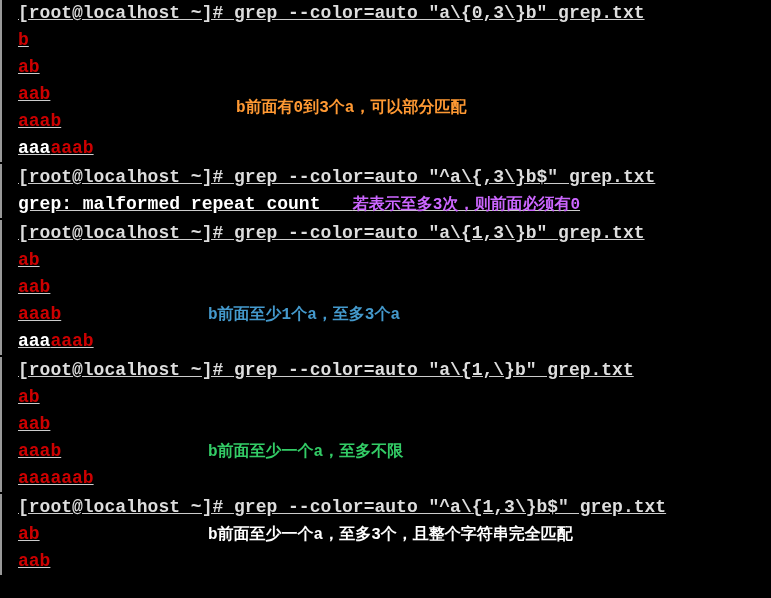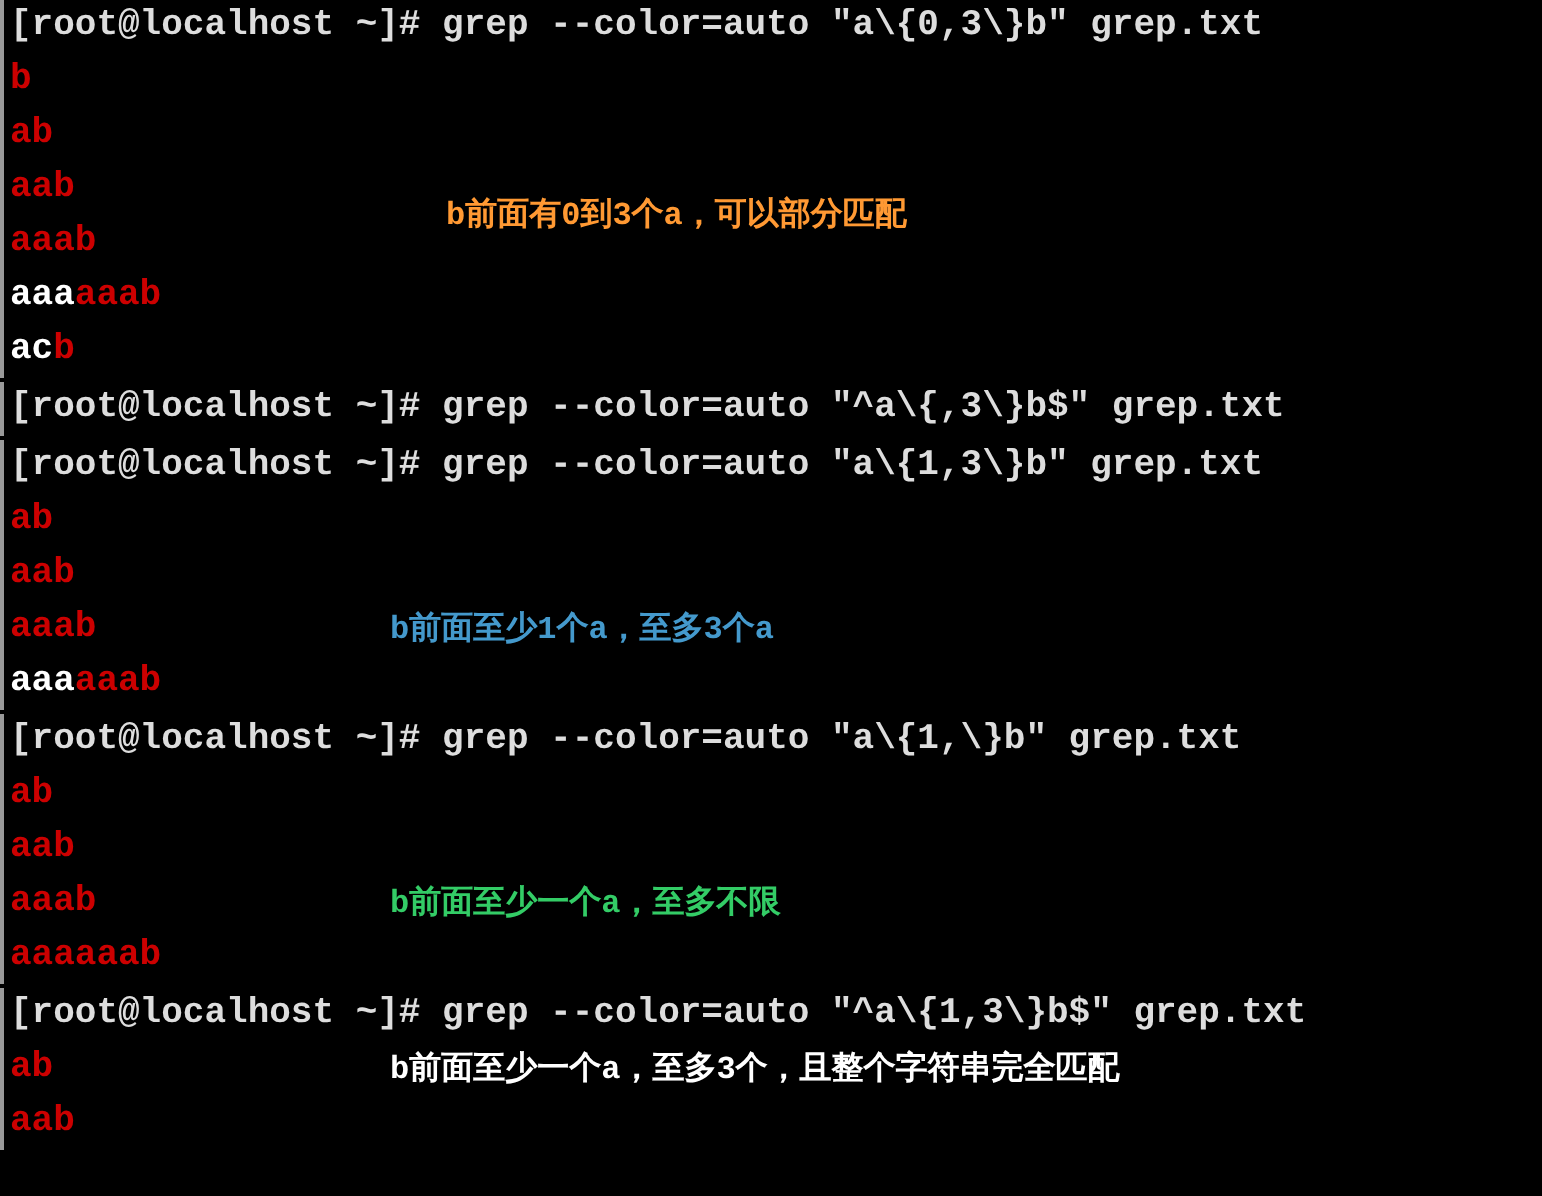--- a/index.html
+++ b/index.html
@@ -9,22 +9,23 @@
   font-size: 18px;
   line-height: 1.5;
   color: #ccc;
   width: 771px;
   height: 598px;
   overflow: hidden;
   font-weight: bold;
 }
 .block {
   border-left: 2px solid #999;
-  padding-left: 3px;
+  padding-left: 16px;
   margin-bottom: 2px;
+  text-decoration: underline;
 }
 .prompt { color: #ddd; }
 .cmd { color: #ddd; }
 .red-match { color: #cc0000; font-weight: bold; }
 .plain { color: #ffffff; }
 .note-orange { color: #ff9933; font-size: 16px; margin-left: 28px; }
 .note-purple { color: #cc66ff; font-size: 16px; }
 .note-blue { color: #4499cc; font-size: 16px; }
 .note-green { color: #33cc66; font-size: 16px; }
 .note-yellow { color: #ffffff; font-size: 16px; }
@@ -41,24 +42,24 @@
 <body>
 
 <div id="terminal">
     <div class="block">
       <div class="line"><span class="prompt">[root@localhost ~]# </span><span class="cmd">grep --color=auto "a\{0,3\}b" grep.txt</span></div>
       <div class="line"><span class="red-match">b</span></div>
       <div class="line"><span class="red-match">ab</span></div>
       <div class="line"><span class="red-match">aab</span></div>
       <div class="line"><span class="red-match">aaab</span><span class="note-orange annotation" style="left: 190px; top: -12px;">b前面有0到3个a，可以部分匹配</span></div>
       <div class="line"><span class="plain">aaa</span><span class="red-match">aaab</span></div>
-      <div class="line"><span class="plain">ac</span><span class="red-match">b</span></div>
     </div>
     <div class="block">
       <div class="line"><span class="prompt">[root@localhost ~]# </span><span class="cmd">grep --color=auto "^a\{,3\}b$" grep.txt</span></div>
+      <div class="line"><span class="plain">grep: malformed repeat count   </span><span class="note-purple">若表示至多3次，则前面必须有0</span></div>
     </div>
     <div class="block">
       <div class="line"><span class="prompt">[root@localhost ~]# </span><span class="cmd">grep --color=auto "a\{1,3\}b" grep.txt</span></div>
       <div class="line"><span class="red-match">ab</span></div>
       <div class="line"><span class="red-match">aab</span></div>
       <div class="line"><span class="red-match">aaab</span><span class="note-blue annotation" style="left: 190px;">b前面至少1个a，至多3个a</span></div>
       <div class="line"><span class="plain">aaa</span><span class="red-match">aaab</span></div>
     </div>
     <div class="block">
       <div class="line"><span class="prompt">[root@localhost ~]# </span><span class="cmd">grep --color=auto "a\{1,\}b" grep.txt</span></div>

